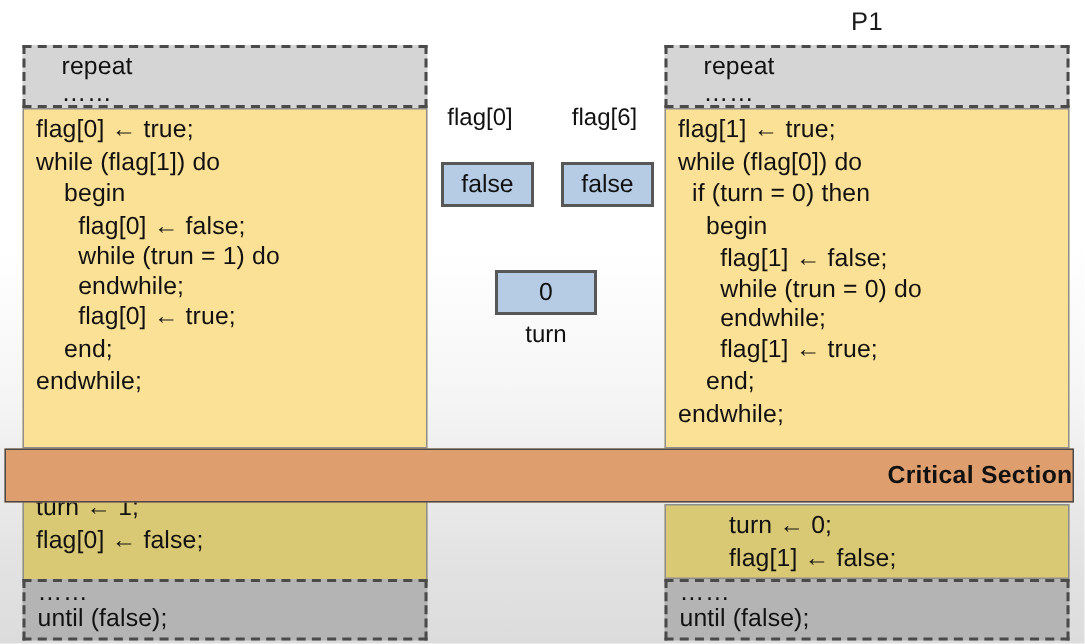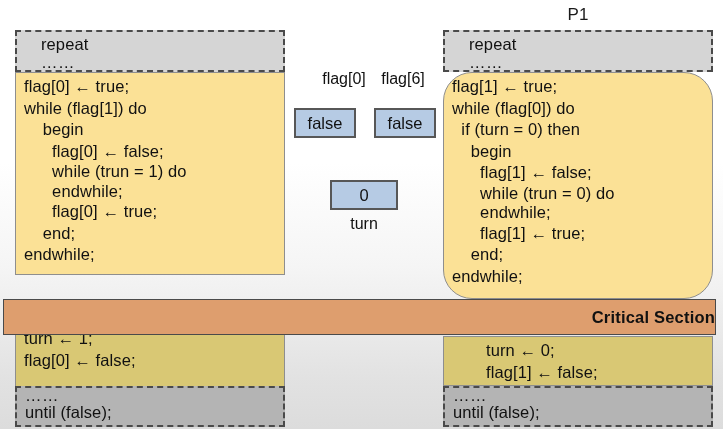--- a/index.html
+++ b/index.html
@@ -114,39 +114,39 @@
     position: absolute;
     background: #b6cbe4;
     border: 2px solid #575757;
     box-sizing: border-box;
     display: flex;
     align-items: center;
     justify-content: center;
     font-size: 16.5px;
     color: #111111;
   }
-  #flag0-label { left: 313px; top: 70px; width: 62px; }
+  #flag0-label { left: 289px; top: 70px; width: 62px; }
   #flag1-label { left: 372px; top: 70px; width: 62px; }
   #flag0-box { left: 294px; top: 108px; width: 62px; height: 30px; }
   #flag1-box { left: 374px; top: 108px; width: 62px; height: 30px; }
   #turn-box  { left: 330px; top: 180px; width: 68px; height: 30px; }
   #turn-label{ left: 330px; top: 215px; width: 68px; }
 </style>
 </head>
 <body>
 
 <div id="stage">
 
 
   <div class="repeat-box" id="repeat-p0" style="left:15px; top:30px; width:270px; height:42px;">
     <div class="line">repeat</div>
     <div class="dots">……</div>
   </div>
 
-  <div class="code-box" id="entry-p0" style="left:15px; top:72px; width:270px; height:203px;">
+  <div class="code-box" id="entry-p0" style="left:15px; top:72px; width:270px; height:227px;">
     <div class="line">flag[0] ← true;</div>
     <div class="line">while (flag[1]) do</div>
     <div class="line">    begin</div>
     <div class="line">      flag[0] ← false;</div>
     <div class="line tight">      while (trun = 1) do</div>
     <div class="line tight">      endwhile;</div>
     <div class="line">      flag[0] ← true;</div>
     <div class="line">    end;</div>
     <div class="line">endwhile;</div>
   </div>
@@ -168,21 +168,21 @@
   <div class="var-box" id="turn-box">0</div>
   <div class="var-label" id="turn-label">turn</div>
 
   <div class="proc-title" id="title-p1">P1</div>
 
   <div class="repeat-box" id="repeat-p1" style="left:443px; top:30px; width:270px; height:42px;">
     <div class="line">repeat</div>
     <div class="dots">……</div>
   </div>
 
-  <div class="code-box" id="entry-p1" style="left:443px; top:72px; width:270px; height:227px;border-radius:29px;">
+  <div class="code-box" id="entry-p1" style="left:443px; top:72px; width:270px; height:227px;">
     <div class="line">flag[1] ← true;</div>
     <div class="line">while (flag[0]) do</div>
     <div class="line">  if (turn = 0) then</div>
     <div class="line">    begin</div>
     <div class="line">      flag[1] ← false;</div>
     <div class="line tight">      while (trun = 0) do</div>
     <div class="line tight">      endwhile;</div>
     <div class="line">      flag[1] ← true;</div>
     <div class="line">    end;</div>
     <div class="line">endwhile;</div>

